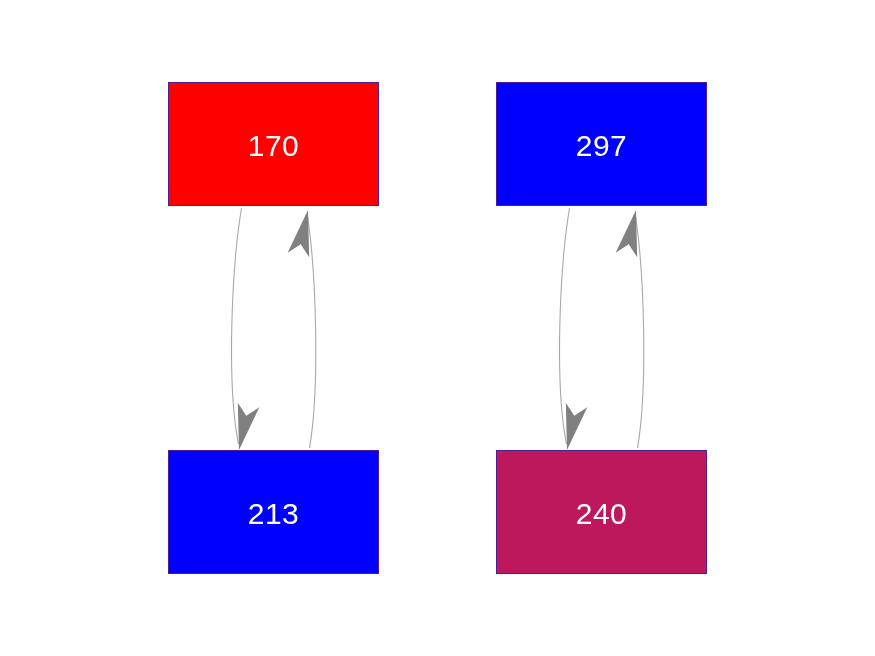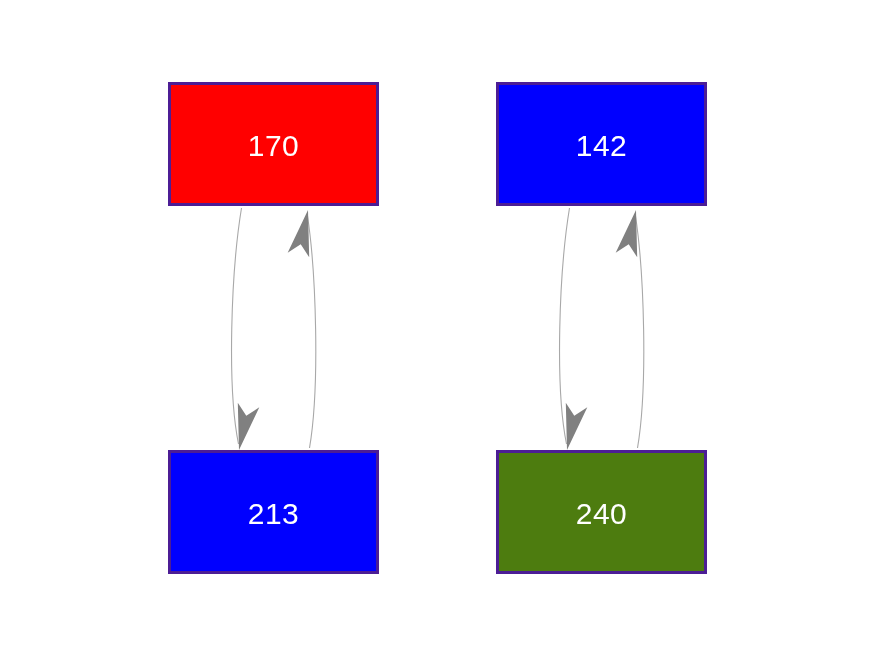--- a/index.html
+++ b/index.html
@@ -25,21 +25,21 @@
     width: 875px;
     height: 656px;
     pointer-events: none;
   }
   .node {
     position: absolute;
     box-sizing: border-box;
     display: flex;
     align-items: center;
     justify-content: center;
-    border: 3px solid #4c1d95;
+    border: 1px solid #4c1d95;
     color: #ffffff;
     font-size: 30px;
     font-weight: normal;
     line-height: 1;
     letter-spacing: 0.5px;
     user-select: none;
   }
   .node-label {
     display: block;
     transform: translateY(2px);
@@ -85,20 +85,20 @@
 
   <div class="node" style="left: 168px; top: 82px; width: 211px; height: 124px; background: rgb(255, 0, 0);">
     <span class="node-label">170</span>
   </div>
 
   <div class="node" style="left: 168px; top: 450px; width: 211px; height: 124px; background: rgb(0, 0, 255);">
     <span class="node-label">213</span>
   </div>
 
   <div class="node" style="left: 496px; top: 82px; width: 211px; height: 124px; background: rgb(0, 0, 255);">
-    <span class="node-label">142</span>
+    <span class="node-label">297</span>
   </div>
 
-  <div class="node" style="left: 496px; top: 450px; width: 211px; height: 124px; background: #4d7c0f;">
+  <div class="node" style="left: 496px; top: 450px; width: 211px; height: 124px; background: #be185d;">
     <span class="node-label">240</span>
   </div>
 
 </div>
 
 </body></html>

